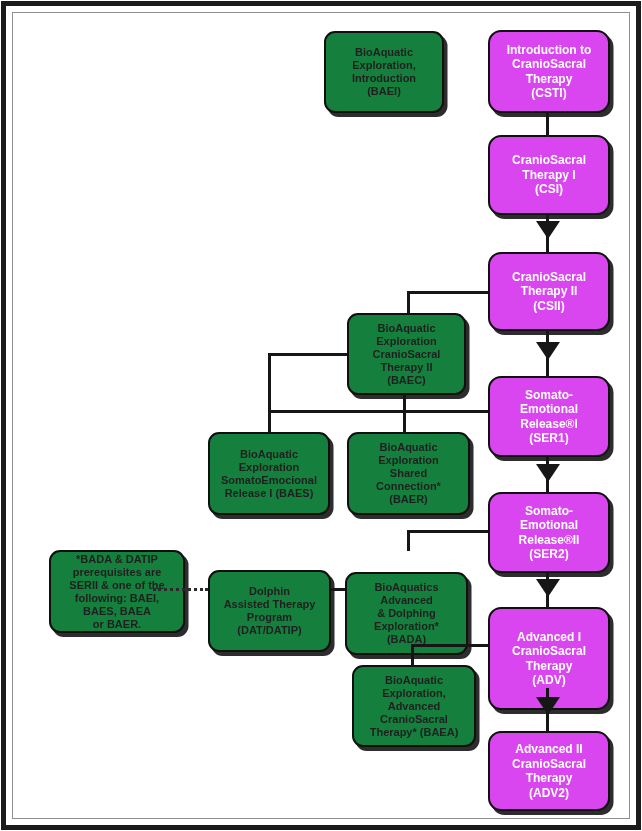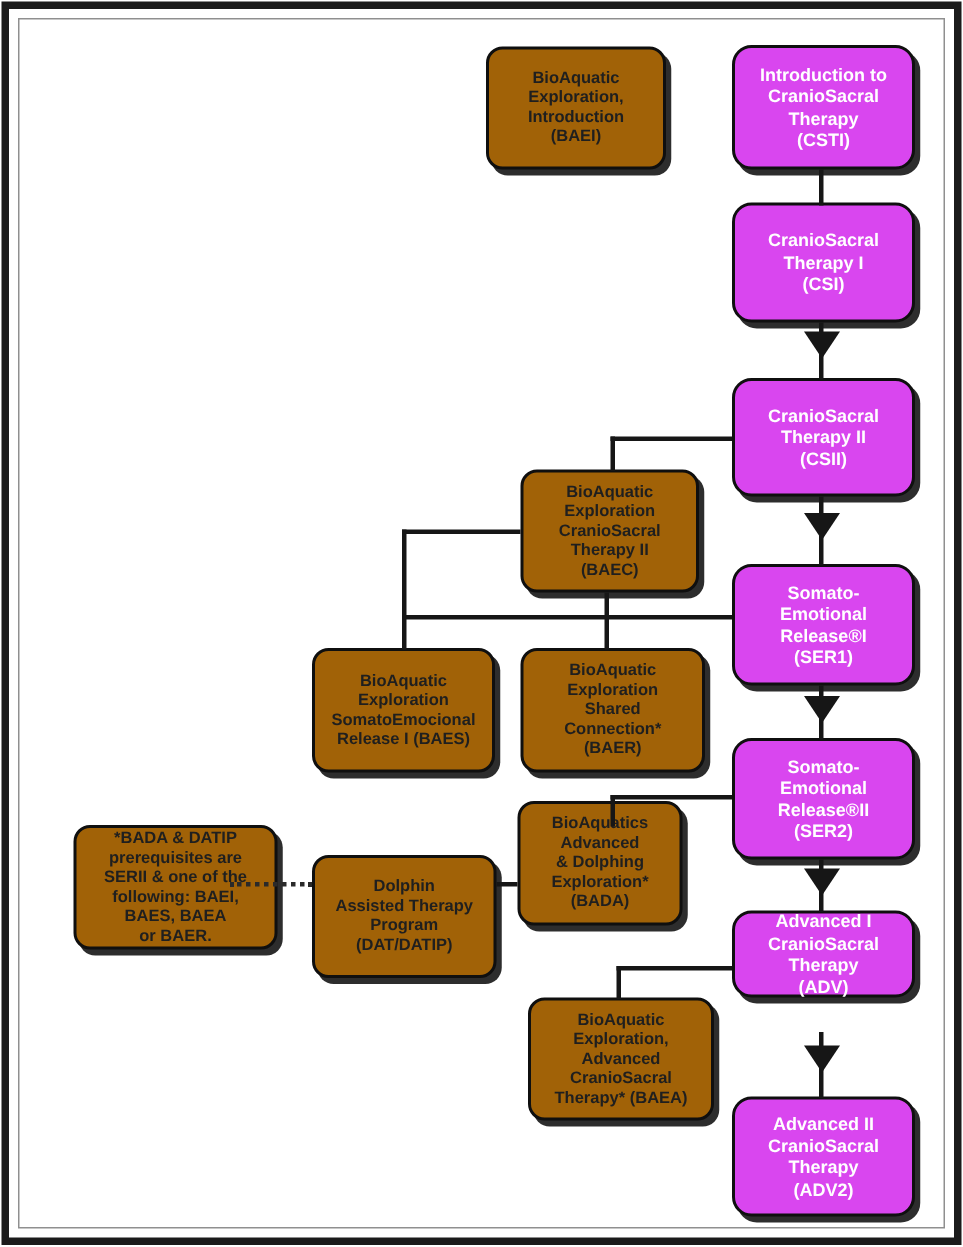--- a/index.html
+++ b/index.html
@@ -31,21 +31,21 @@
     justify-content: center;
     text-align: center;
     white-space: pre-line;
     font-weight: bold;
     border: 2.5px solid #0f0f0f;
     box-shadow: 3.5px 4px 0 #2d2d2d;
     box-sizing: border-box;
     padding: 2px;
   }
   .wbox {
-    background: #a16207;
+    background: #15803d;
     color: #1f1f1f;
     font-size: 11px;
     line-height: 13px;
     border-radius: 11px;
   }
   .tbox {
     background: #d946ef;
     color: #ffffff;
     font-size: 12px;
     line-height: 14.5px;
@@ -97,21 +97,21 @@
   <div class="node wbox" style="left:49px;  top:550px; width:136px; height:83px">*BADA &amp; DATIP
 prerequisites are
 SERII &amp; one of the
 following: BAEI,
 BAES, BAEA
 or BAER.</div>
   <div class="node wbox" style="left:208px; top:570px; width:123px; height:82px">Dolphin
 Assisted Therapy
 Program
 (DAT/DATIP)</div>
-  <div class="node wbox" style="left:345px; top:534px; width:110px; height:83px">BioAquatics
+  <div class="node wbox" style="left:345px; top:572px; width:123px; height:83px">BioAquatics
 Advanced
 &amp; Dolphing
 Exploration*
 (BADA)</div>
   <div class="node wbox" style="left:352px; top:665px; width:124px; height:82px">BioAquatic
 Exploration,
 Advanced
 CranioSacral
 Therapy* (BAEA)</div>
 
@@ -126,21 +126,21 @@
 Therapy II
 (CSII)</div>
   <div class="node tbox" style="top:376px; height:81px">Somato-
 Emotional
 Release®I
 (SER1)</div>
   <div class="node tbox" style="top:492px; height:81px">Somato-
 Emotional
 Release®II
 (SER2)</div>
-  <div class="node tbox" style="top:607px; height:58px">Advanced I
+  <div class="node tbox" style="top:607px; height:103px">Advanced I
 CranioSacral
 Therapy
 (ADV)</div>
   <div class="node tbox" style="top:731px; height:80px">Advanced II
 CranioSacral
 Therapy
 (ADV2)</div>
 
   <div class="ln" style="left:546px; top:113px; width:3px; height:24px"></div>
   <div class="ln" style="left:546px; top:215px; width:3px; height:38px"></div>

